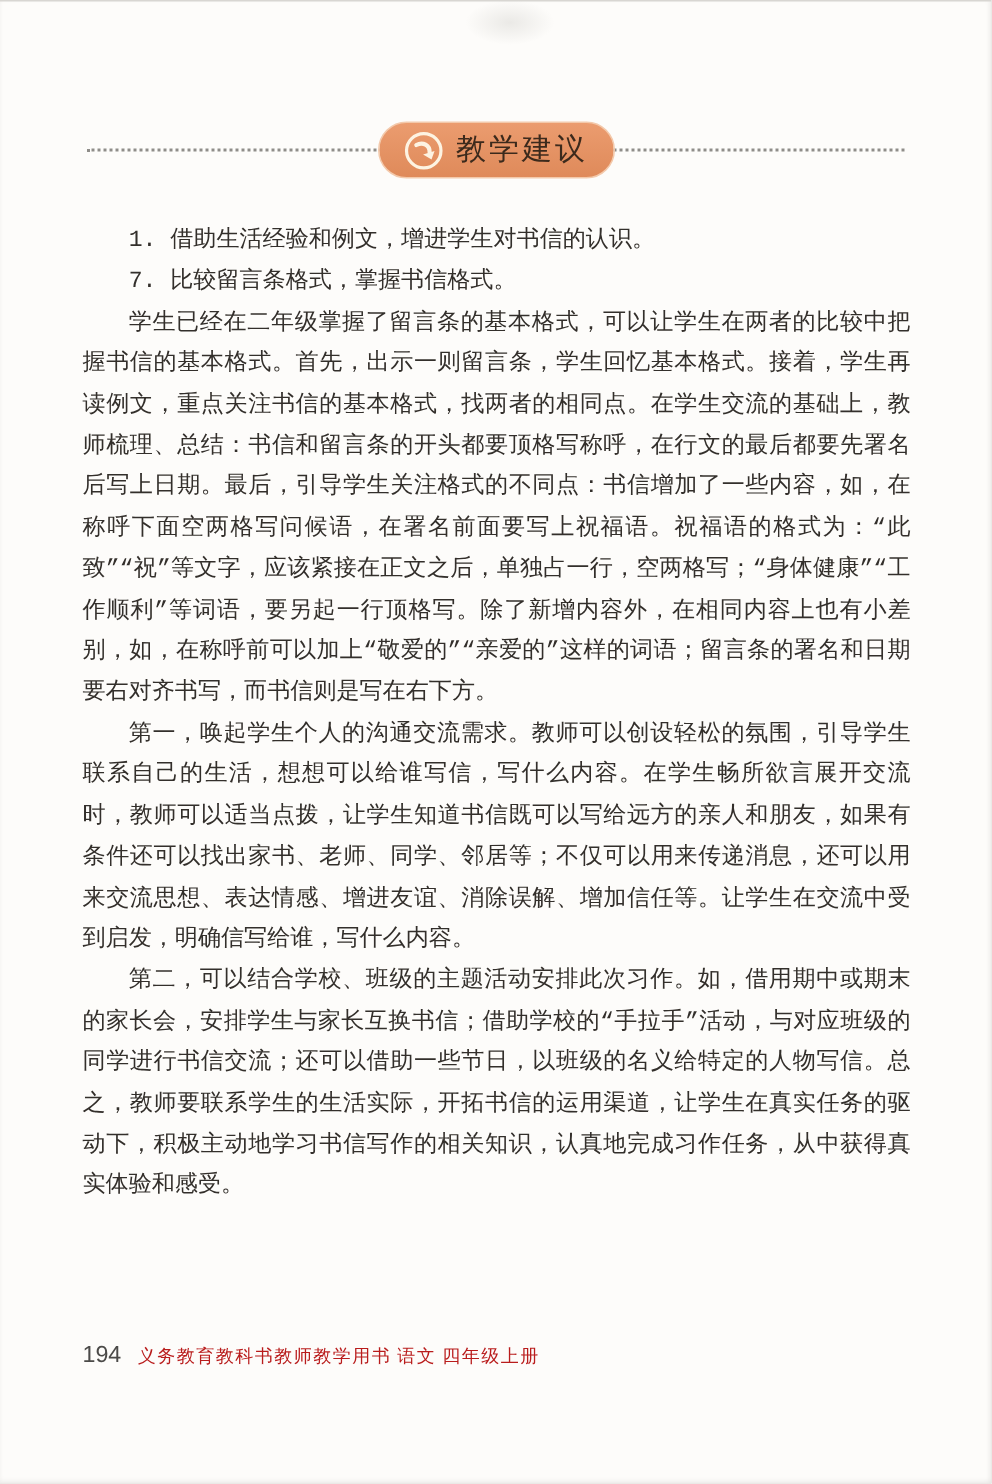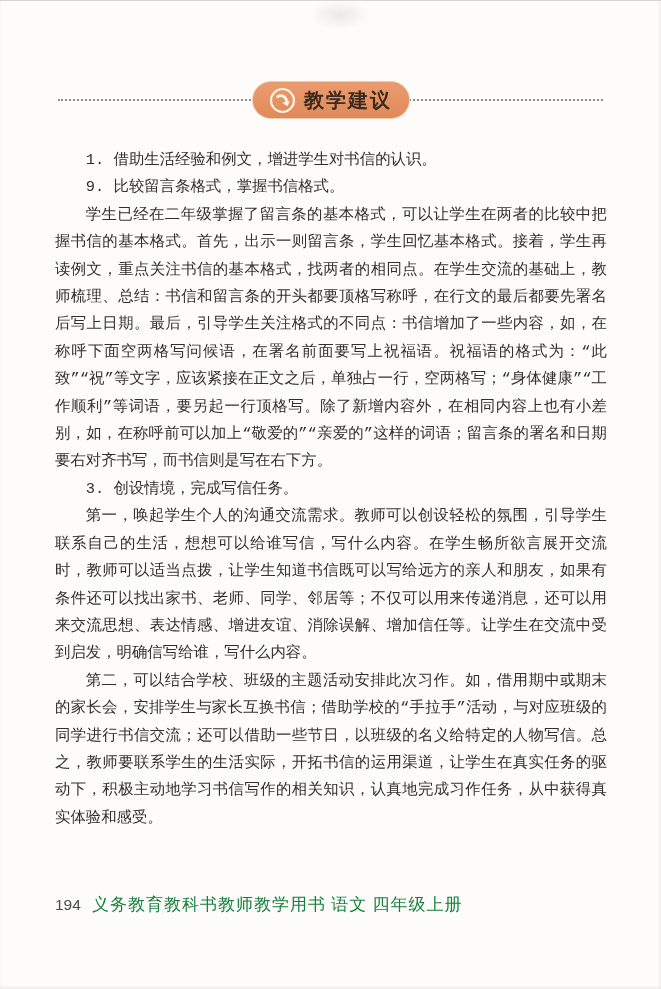--- a/index.html
+++ b/index.html
@@ -32,21 +32,21 @@
     position:absolute;left:50%;top:0;transform:translateX(-50%);
     height:38px;min-width:158px;
     background:linear-gradient(#eb9c6f,#df8a5a);
     border:1px solid #f3c9ab;
     border-radius:20px;
     display:flex;align-items:center;justify-content:center;gap:8px;
     padding:0 16px;box-sizing:border-box;
   }
   .badge-label{
     font-family:"Liberation Sans","DejaVu Sans",sans-serif;
-    font-weight:bold;font-size:20px;letter-spacing:2px;
+    font-weight:normal;font-size:20px;letter-spacing:2px;
     color:#3c2a1c;line-height:1;
   }
   .badge-icon{width:27px;height:27px;display:block;}
   
   .content{
     margin:26px 54px 0 55px;
     color:#332f2b;
     font-size:15.4px;
     line-height:27.4px;
     text-align:justify;
@@ -61,22 +61,22 @@
     position:absolute;left:55px;top:896px;
     display:flex;align-items:baseline;gap:11px;
     font-size:15px;line-height:1;
   }
   .page-number{
     color:#4b4a48;
     font-family:"Liberation Sans","DejaVu Sans",sans-serif;
     font-size:15.5px;
   }
   .book-title{
-    color:#15803d;
-    font-size:17px;
+    color:#b91c1c;
+    font-size:12px;
     letter-spacing:1px;
   }
 </style>
 </head>
 <body>
 
 <div class="page">
 
   <div class="header-row">
     <div class="rule"></div>
@@ -85,23 +85,22 @@
         <circle cx="12" cy="12" r="10.2" fill="none" stroke="#fdf3e2" stroke-width="1.9"></circle>
         <path d="M7.6 8.6 C11.6 6.4 15.6 8.8 15.5 13.0" fill="none" stroke="#fdf3e2" stroke-width="2.5" stroke-linecap="round"></path>
         <path d="M16.6 17.2 L11.6 14.2 L18.4 12.2 Z" fill="#fdf3e2"></path>
       </svg>
       <span class="badge-label">教学建议</span>
     </div>
   </div>
 
   <div class="content">
       <p>1. 借助生活经验和例文，增进学生对书信的认识。</p>
-      <p>9. 比较留言条格式，掌握书信格式。</p>
+      <p>7. 比较留言条格式，掌握书信格式。</p>
       <p>学生已经在二年级掌握了留言条的基本格式，可以让学生在两者的比较中把握书信的基本格式。首先，出示一则留言条，学生回忆基本格式。接着，学生再读例文，重点关注书信的基本格式，找两者的相同点。在学生交流的基础上，教师梳理、总结：书信和留言条的开头都要顶格写称呼，在行文的最后都要先署名后写上日期。最后，引导学生关注格式的不同点：书信增加了一些内容，如，在称呼下面空两格写问候语，在署名前面要写上祝福语。祝福语的格式为：“此致”“祝”等文字，应该紧接在正文之后，单独占一行，空两格写；“身体健康”“工作顺利”等词语，要另起一行顶格写。除了新增内容外，在相同内容上也有小差别，如，在称呼前可以加上“敬爱的”“亲爱的”这样的词语；留言条的署名和日期要右对齐书写，而书信则是写在右下方。</p>
-      <p>3. 创设情境，完成写信任务。</p>
       <p>第一，唤起学生个人的沟通交流需求。教师可以创设轻松的氛围，引导学生联系自己的生活，想想可以给谁写信，写什么内容。在学生畅所欲言展开交流时，教师可以适当点拨，让学生知道书信既可以写给远方的亲人和朋友，如果有条件还可以找出家书、老师、同学、邻居等；不仅可以用来传递消息，还可以用来交流思想、表达情感、增进友谊、消除误解、增加信任等。让学生在交流中受到启发，明确信写给谁，写什么内容。</p>
       <p>第二，可以结合学校、班级的主题活动安排此次习作。如，借用期中或期末的家长会，安排学生与家长互换书信；借助学校的“手拉手”活动，与对应班级的同学进行书信交流；还可以借助一些节日，以班级的名义给特定的人物写信。总之，教师要联系学生的生活实际，开拓书信的运用渠道，让学生在真实任务的驱动下，积极主动地学习书信写作的相关知识，认真地完成习作任务，从中获得真实体验和感受。</p>
     </div>
 
   <div class="footer">
     <span class="page-number">194</span>
     <span class="book-title">义务教育教科书教师教学用书 语文 四年级上册</span>
   </div>
 
 </div>

